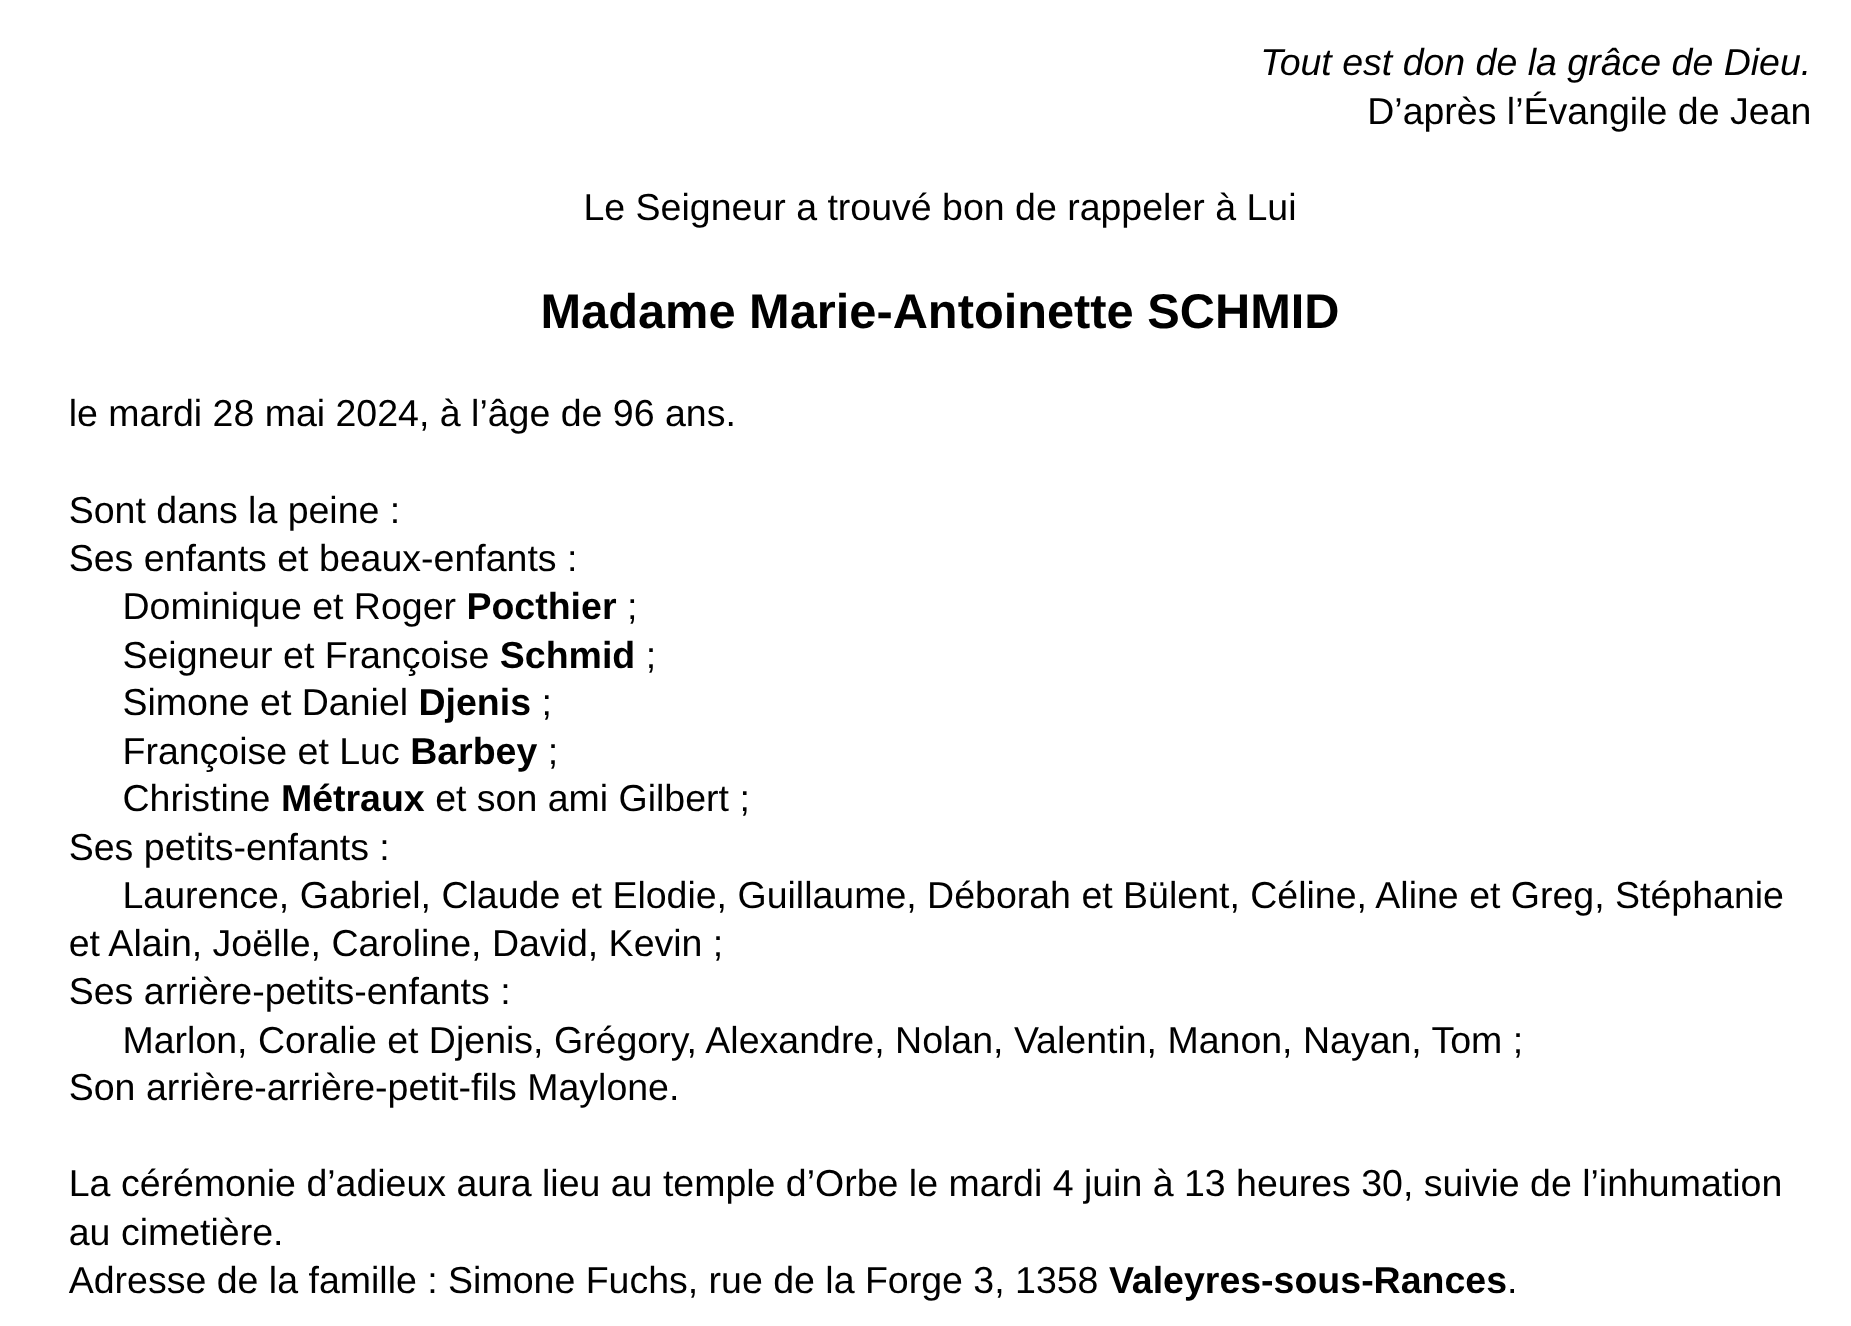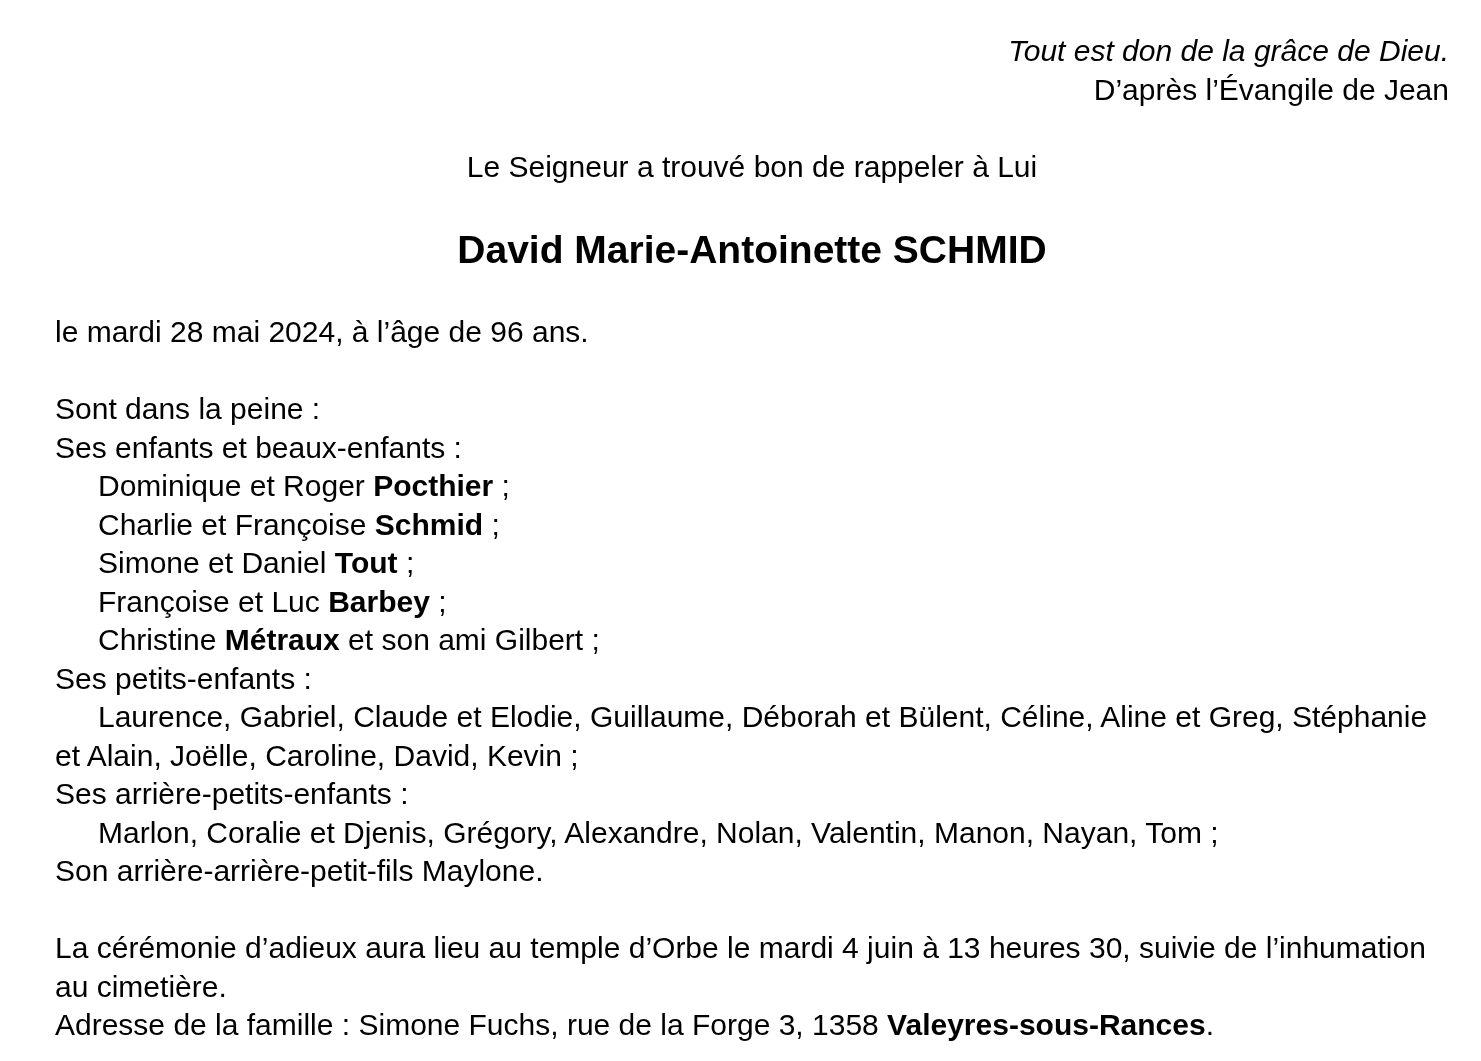--- a/index.html
+++ b/index.html
@@ -56,31 +56,31 @@
 <div class="page">
   <div class="content">
 
     <div class="epigraph">
       <div class="line1">Tout est don de la grâce de Dieu.</div>
       <div class="line2">D’après l’Évangile de Jean</div>
     </div>
 
     <div class="intro-line para-gap">Le Seigneur a trouvé bon de rappeler à Lui</div>
 
-    <div class="deceased-title para-gap">David Marie-Antoinette SCHMID</div>
+    <div class="deceased-title para-gap">Madame Marie-Antoinette SCHMID</div>
 
     <div class="date-line para-gap">le mardi 28 mai 2024, à l’âge de 96 ans.</div>
 
     <div class="mourning para-gap">
       <div>Sont dans la peine :</div>
       <div>Ses enfants et beaux-enfants :</div>
 
       <div class="indent-line"><span>Dominique et Roger </span><b>Pocthier</b><span> ;</span></div>
-      <div class="indent-line"><span>Charlie et Françoise </span><b>Schmid</b><span> ;</span></div>
-      <div class="indent-line"><span>Simone et Daniel </span><b>Tout</b><span> ;</span></div>
+      <div class="indent-line"><span>Seigneur et Françoise </span><b>Schmid</b><span> ;</span></div>
+      <div class="indent-line"><span>Simone et Daniel </span><b>Djenis</b><span> ;</span></div>
       <div class="indent-line"><span>Françoise et Luc </span><b>Barbey</b><span> ;</span></div>
       <div class="indent-line"><span>Christine </span><b>Métraux</b><span> et son ami Gilbert ;</span></div>
 
       <div>Ses petits-enfants :</div>
       <div class="indent-first">Laurence, Gabriel, Claude et Elodie, Guillaume, Déborah et Bülent, Céline, Aline et Greg, Stéphanie et Alain, Joëlle, Caroline, David, Kevin ;</div>
 
       <div>Ses arrière-petits-enfants :</div>
       <div class="indent-first">Marlon, Coralie et Djenis, Grégory, Alexandre, Nolan, Valentin, Manon, Nayan, Tom ;</div>
 
       <div>Son arrière-arrière-petit-fils Maylone.</div>

